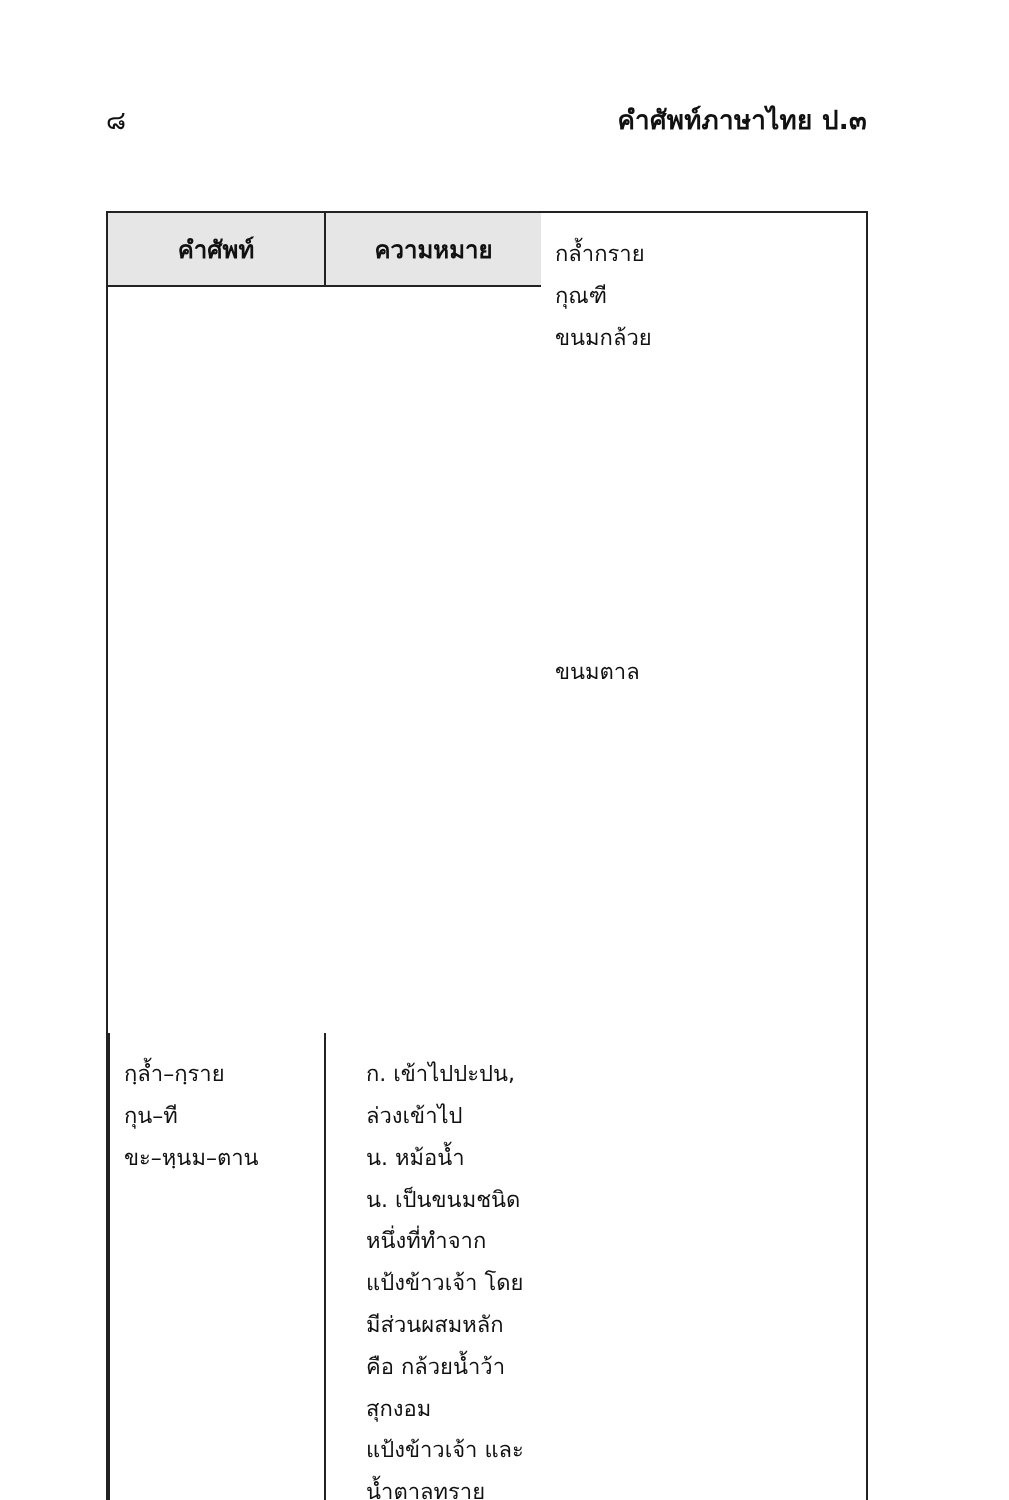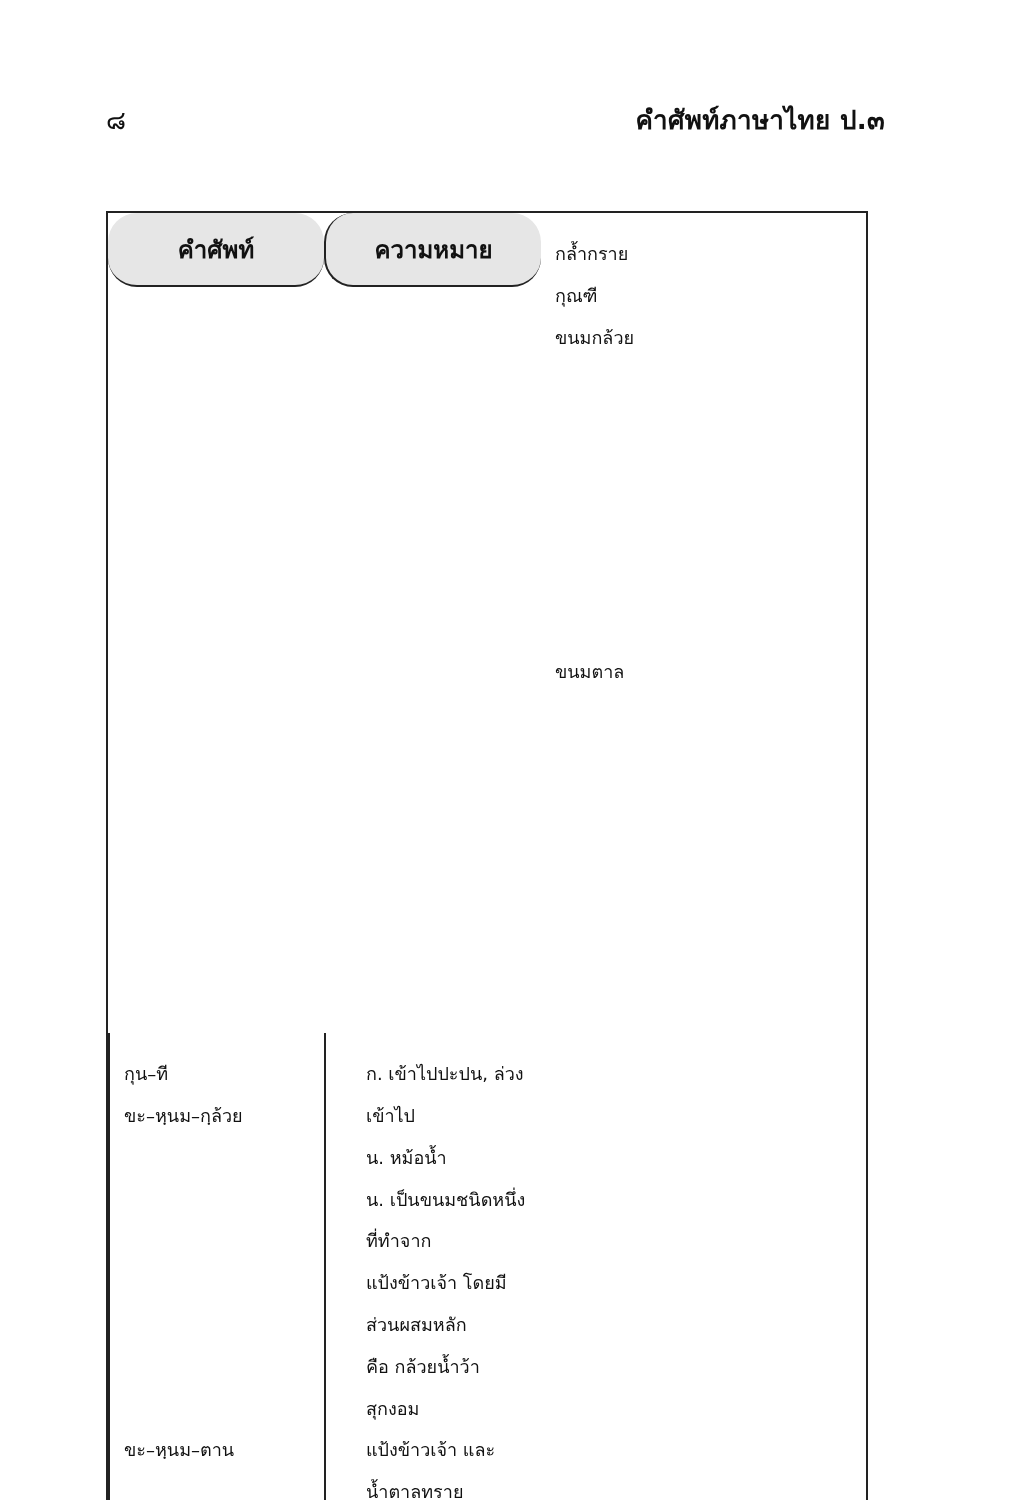--- a/index.html
+++ b/index.html
@@ -4,33 +4,33 @@
   <style>
     html, body { margin: 0; padding: 0; background: #ffffff; }
     body {
       width: 1009px; height: 1500px; position: relative; overflow: hidden;
       font-family: "DejaVu Sans", "Liberation Sans", sans-serif; color: #111;
     }
     .page-number {
       position: absolute; left: 106px; top: 100px; font-size: 26px; line-height: 40px;
     }
     .running-head {
-      position: absolute; right: 124px; top: 100px; font-size: 26px; line-height: 40px;
+      position: absolute; right: 142px; top: 100px; font-size: 26px; line-height: 40px;
       font-weight: bold; letter-spacing: 0.3px;
     }
     .vocab-table {
       position: absolute; left: 106px; top: 211px; width: 762px;
       border: 2px solid #222; box-sizing: border-box;
       display: grid; grid-template-columns: 216px 217px 1fr;
     }
     .th {
       background: #e6e6e6; height: 72px; display: flex; align-items: center; justify-content: center;
-      font-weight: bold; font-size: 24px; border-bottom: 2px solid #222; border-radius: 29px;
+      font-weight: bold; font-size: 24px; border-bottom: 2px solid #222;
     }
-    .col { padding: 20px 0 6px 14px; font-size: 18px; line-height: 41.8px; }
+    .col { padding: 20px 0 6px 14px; font-size: 22px; line-height: 41.8px; }
     .bl { border-left: 2px solid #222; }
     .entry { white-space: pre-line; }
     .col-meaning { padding-right: 8px; padding-left: 40px; }
   </style>
 </head>
 <body>
 
 <div class="page-number">๘</div>
 <div class="running-head">คำศัพท์ภาษาไทย ป.๓</div>
 
@@ -38,22 +38,22 @@
   <div class="th">คำศัพท์</div>
   <div class="th bl">ความหมาย</div>
 
   <div class="col">
     <div class="entry">กล้ำกราย</div>
     <div class="entry">กุณฑี</div>
     <div class="entry" style="height:334.4px">ขนมกล้วย</div>
     <div class="entry" style="height:376.2px">ขนมตาล</div>
   </div>
   <div class="col bl">
+    <div class="entry">กฺล้ำ–กฺราย</div>
     <div class="entry">กุน–ที</div>
-    <div class="entry" style="height:334.4px">ขะ–หฺนม–กฺล้วย</div>
     <div class="entry" style="height:376.2px">ขะ–หฺนม–ตาน</div>
     <div class="entry">ขะ–หฺนม–สอด–ไส้</div>
   </div>
   <div class="col col-meaning bl">
     <div class="entry">ก. เข้าไปปะปน, ล่วงเข้าไป</div>
     <div class="entry">น. หม้อน้ำ</div>
     <div class="entry">น. เป็นขนมชนิดหนึ่งที่ทำจาก
 แป้งข้าวเจ้า โดยมีส่วนผสมหลัก
 คือ กล้วยน้ำว้าสุกงอม
 แป้งข้าวเจ้า และน้ำตาลทราย

